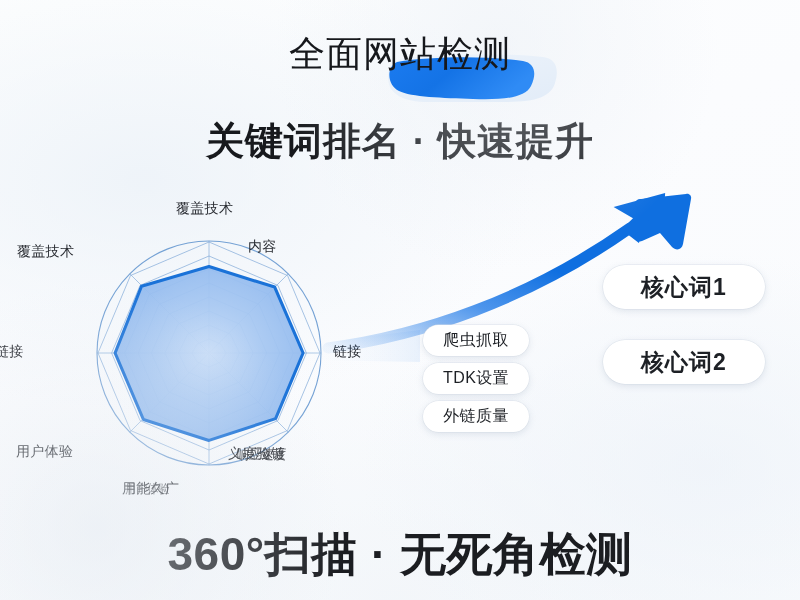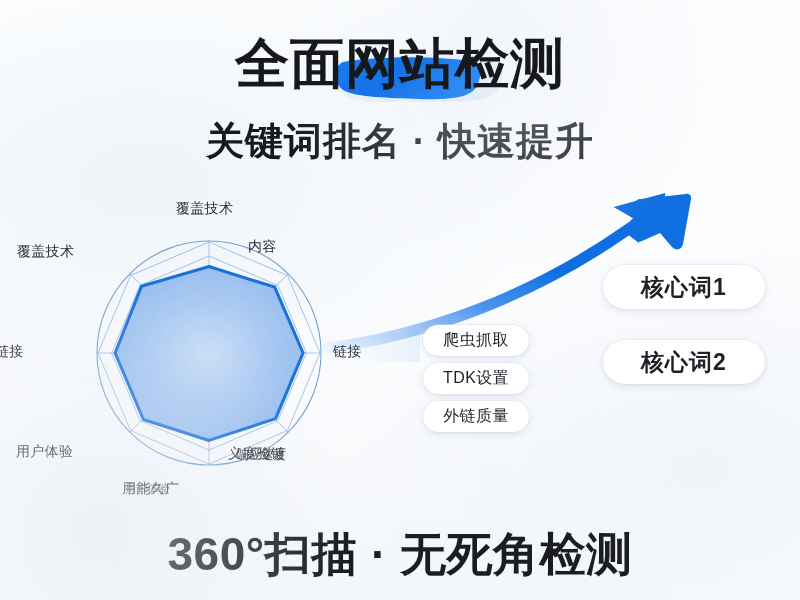--- a/index.html
+++ b/index.html
@@ -37,23 +37,23 @@
   .title-wrap {
     position: absolute;
     left: 0;
     top: 36px;
     width: 800px;
     text-align: center;
   }
   .title-main {
     position: relative;
     display: inline-block;
-    font-size: 54px;
+    font-size: 36px;
     line-height: 1.0;
-    font-weight: 700;
+    font-weight: 400;
     letter-spacing: 1px;
     color: #16181c;
     white-space: nowrap;
   }
   .title-seg {
     position: relative;
     z-index: 2;
   }
   .title-hl-svg {
     position: absolute;

